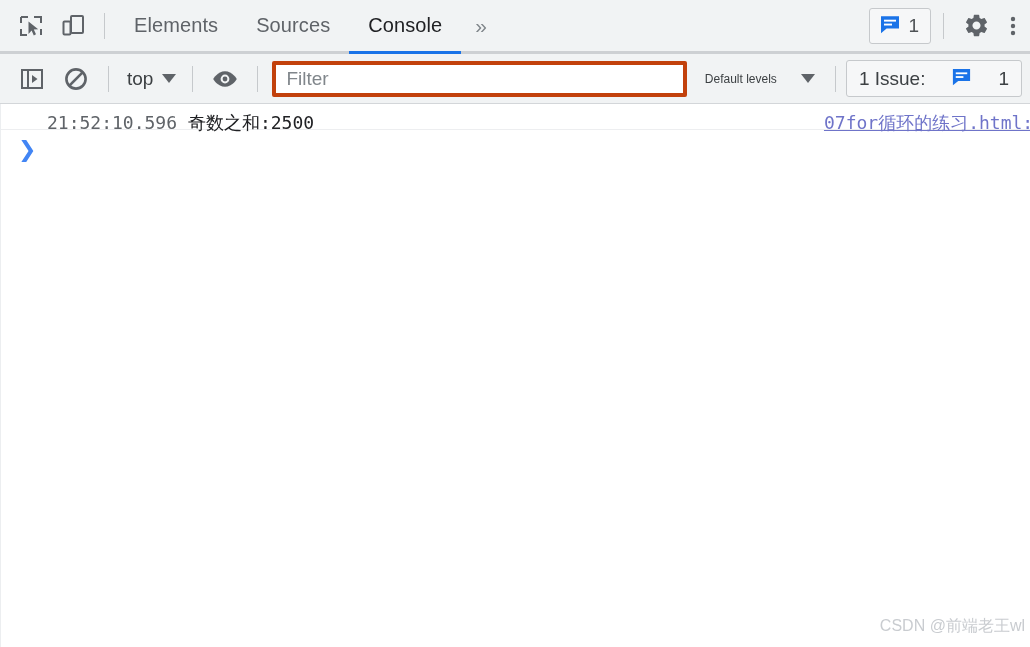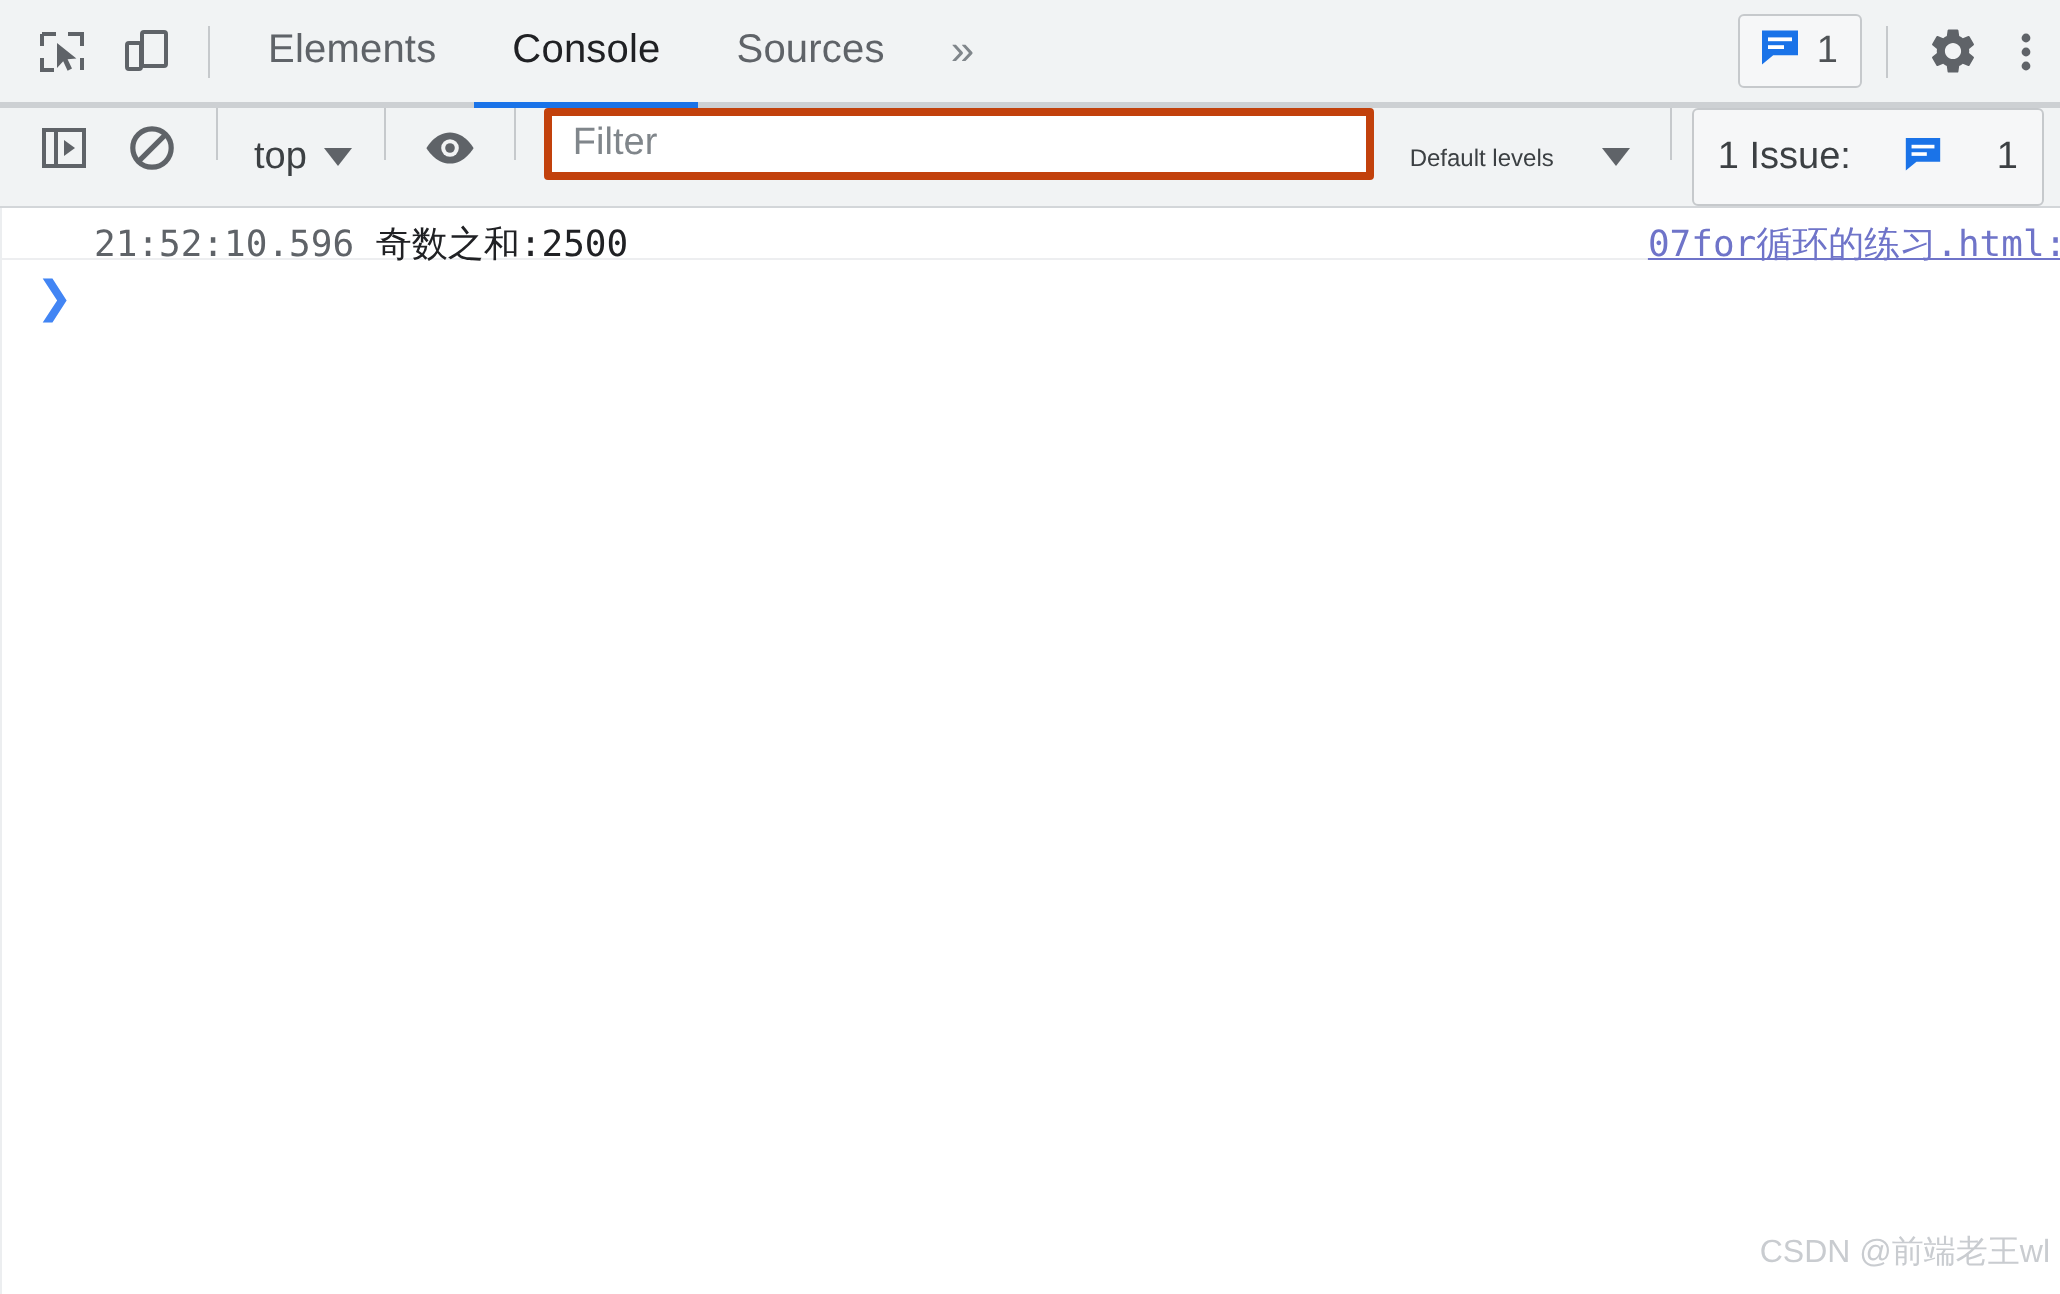--- a/index.html
+++ b/index.html
@@ -107,20 +107,21 @@
     justify-content: center;
     cursor: pointer;
   }
   .kebab-btn { width: 30px; margin-right: 2px; }
 
   
   .filterbar {
     height: 50px;
     background: #f1f3f4;
     display: flex;
+    align-items: center;
     padding: 0 8px 0 10px;
     border-bottom: 1px solid #d3d6d9;
     flex: 0 0 auto;
   }
   .fb-ico {
     width: 44px;
     height: 40px;
     display: flex;
     align-items: center;
     justify-content: center;
@@ -266,22 +267,22 @@
       <svg width="26" height="26" viewBox="0 0 26 26">
         <rect x="11" y="3" width="12" height="17" rx="1" stroke="#5f6368" stroke-width="2" fill="none"></rect>
         <rect x="3.5" y="8.5" width="7" height="13" rx="1" stroke="#5f6368" stroke-width="2" fill="#f1f3f4"></rect>
       </svg>
     </div>
 
     <div class="vsep"></div>
 
     <div class="tabs">
       <div class="tab">Elements</div>
+      <div class="tab">Sources</div>
       <div class="tab active">Console</div>
-      <div class="tab">Sources</div>
       <div class="overflow-btn">»</div>
     </div>
 
     <div class="spacer"></div>
 
     <div class="issue-chip">
       <span>
         <svg width="22" height="22" viewBox="0 0 22 22">
           <path d="M2 3.2 h18 v12.4 h-12.4 l-5.6 4.6 z" fill="#1a73e8"></path>
           <rect x="5" y="6.7" width="12" height="1.9" fill="#ffffff"></rect>

